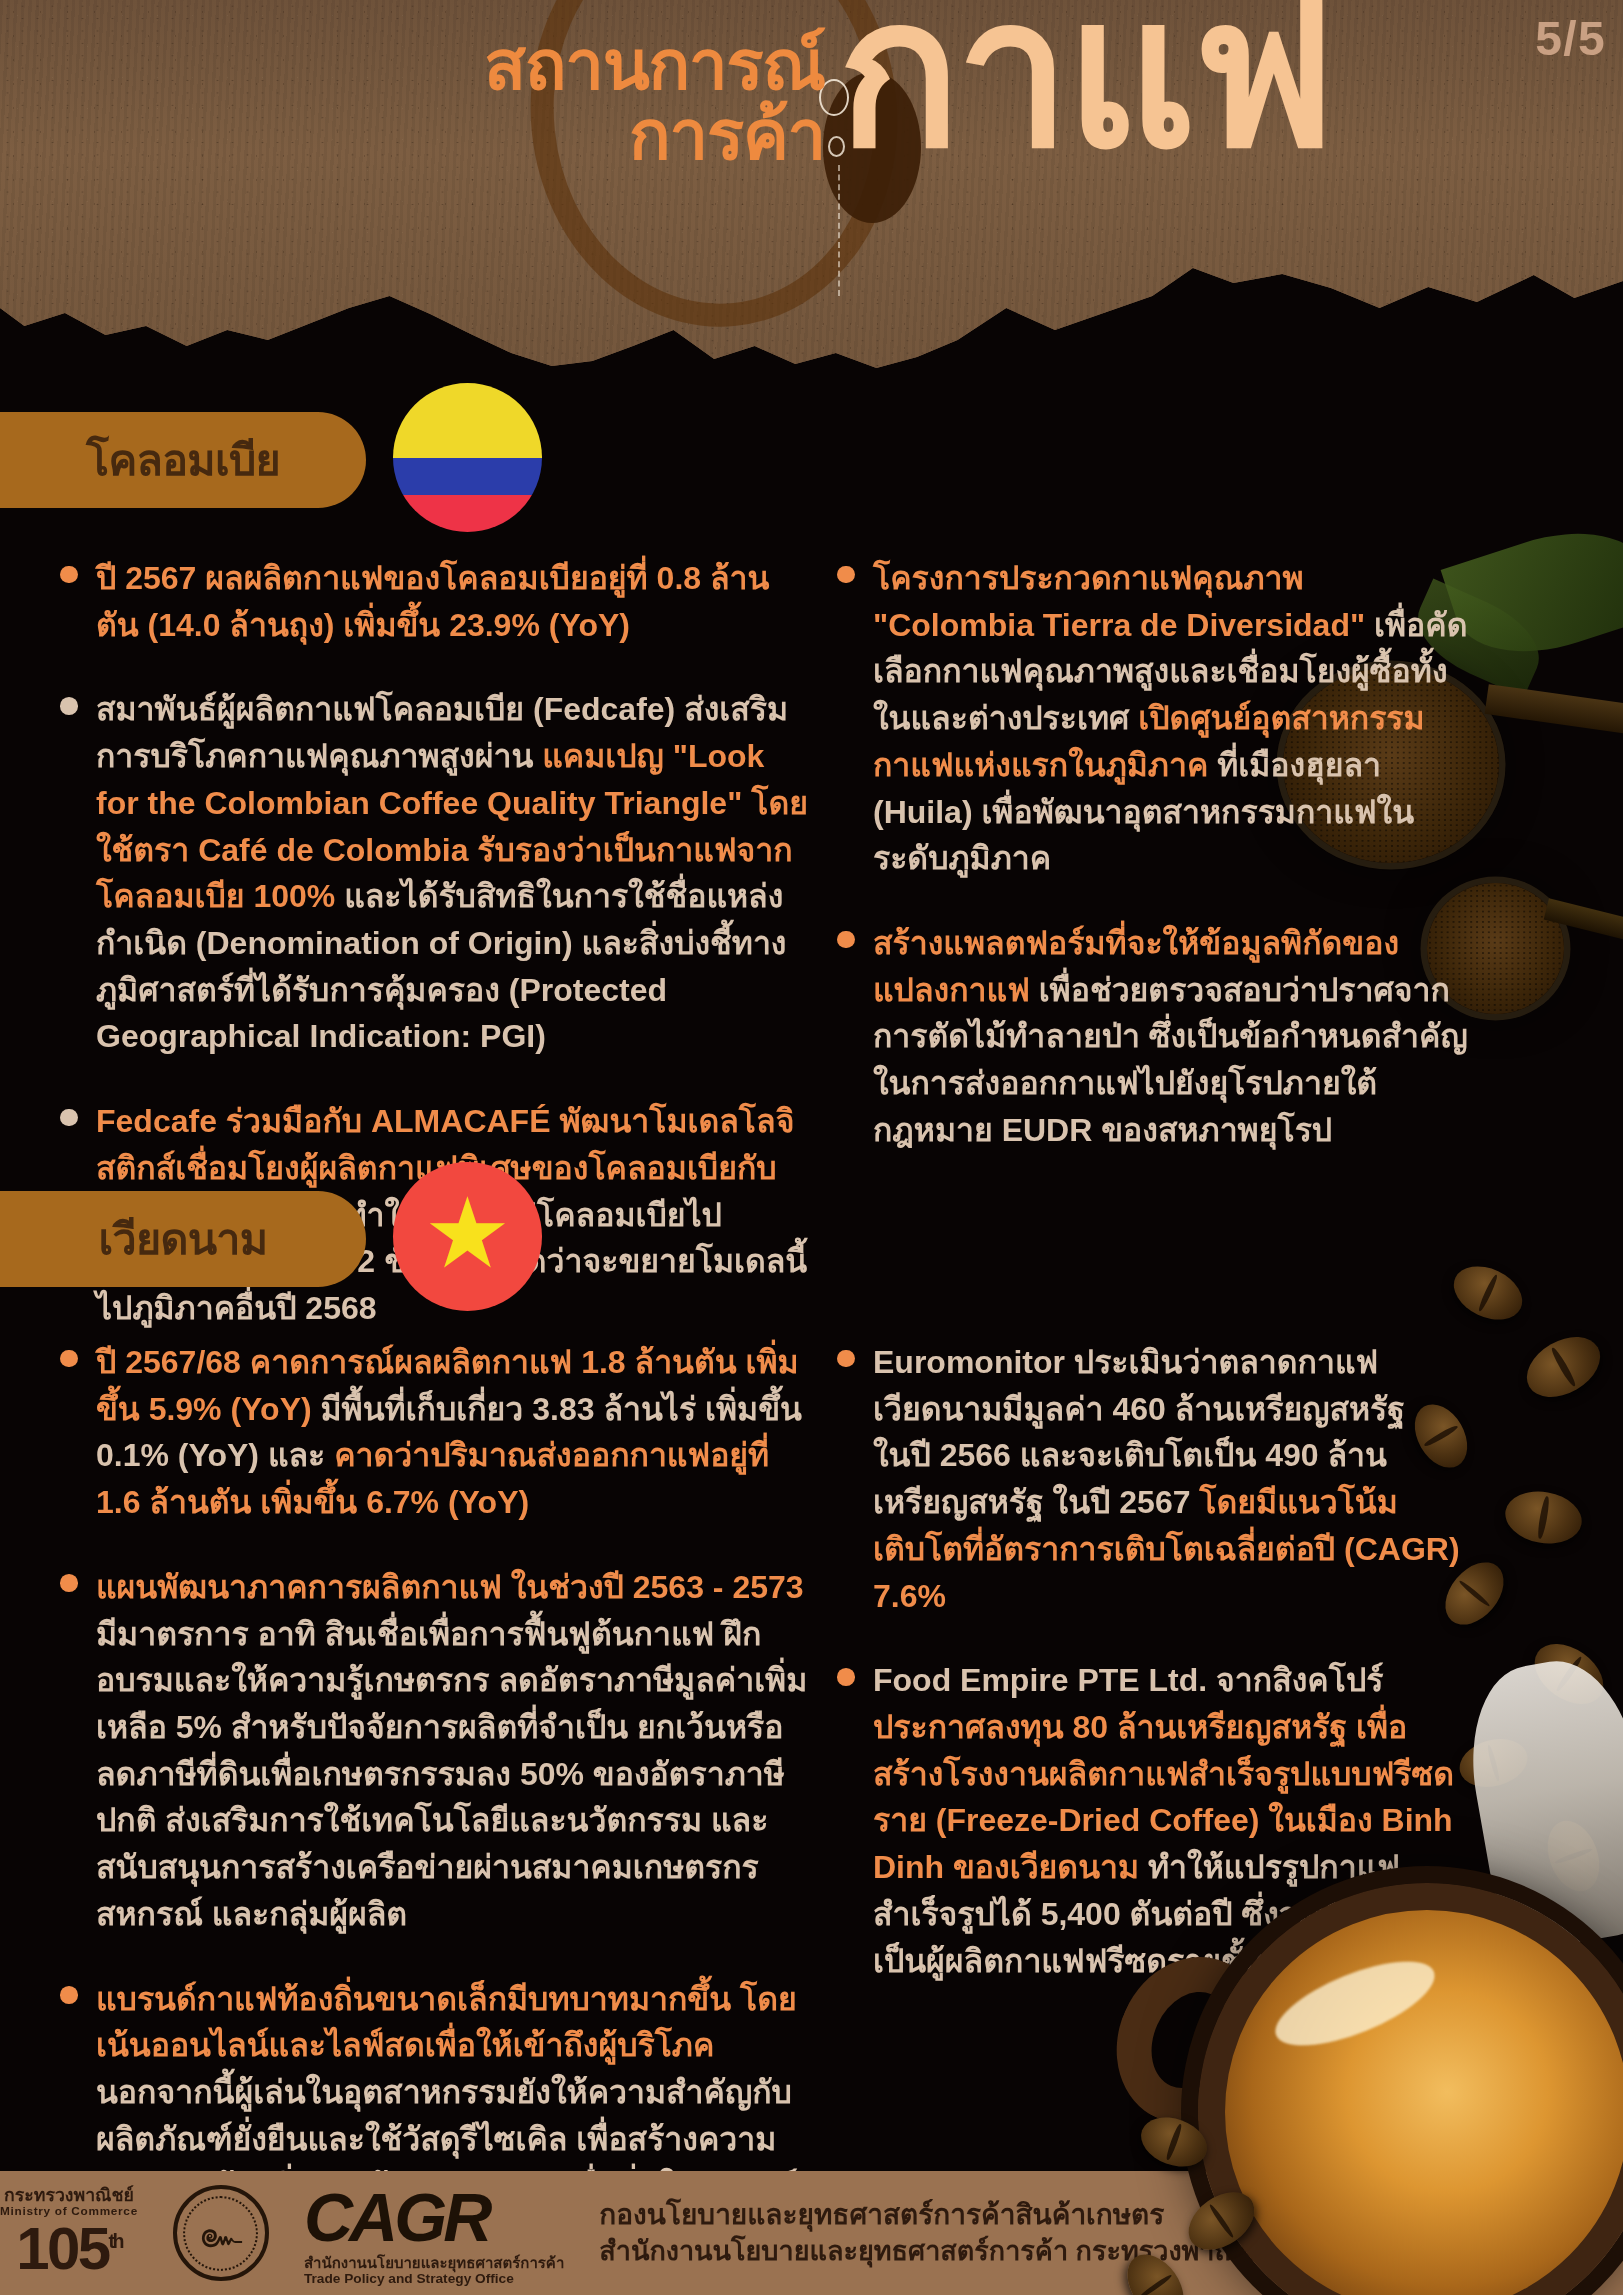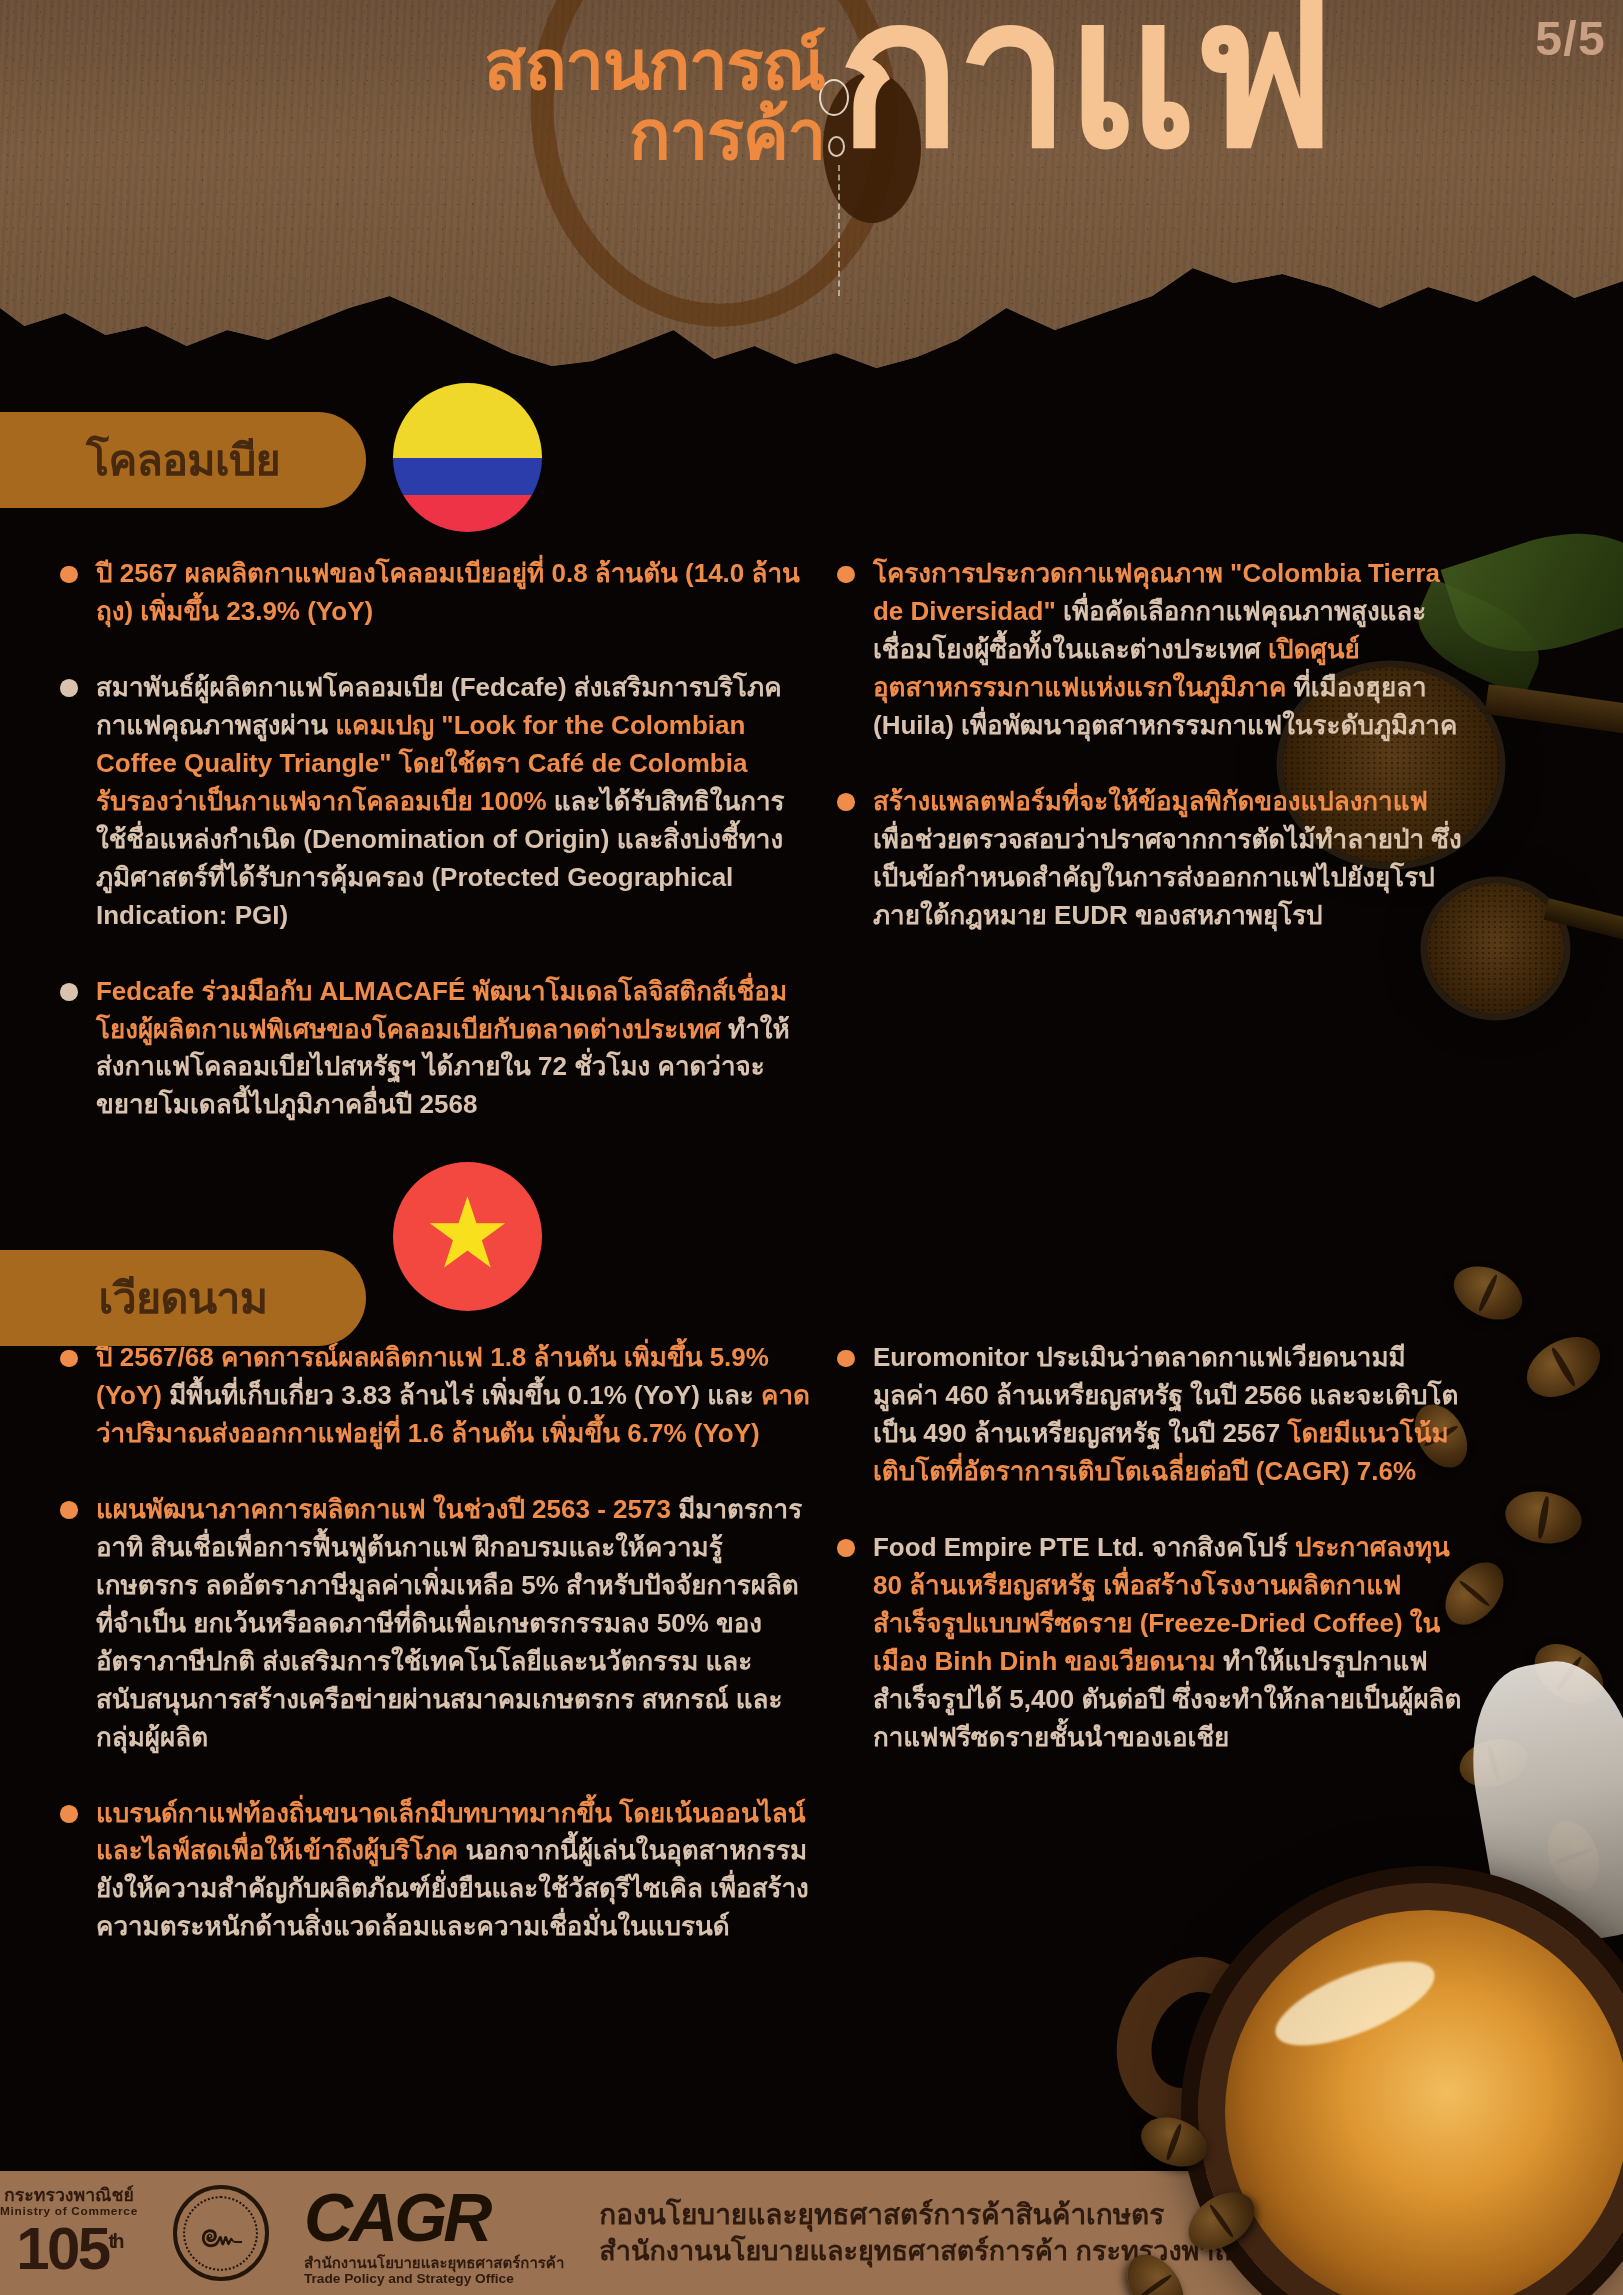--- a/index.html
+++ b/index.html
@@ -43,39 +43,39 @@
   .title-small{position:absolute; top:31px; left:452px; width:373px; text-align:right; z-index:4;
     color:var(--title-orange); font-weight:800; font-size:69px; line-height:1.02; letter-spacing:-1.3px;}
   .title-big{position:absolute; top:-38px; left:838px; z-index:4; color:var(--title-cream);
     font-weight:800; font-size:202px; line-height:1.1; letter-spacing:-3.9px; transform:scaleY(1.03);}
 
   
   .section-pill{position:absolute; left:0; width:366px; height:96px; background:var(--pill-bg);
     border-radius:0 48px 48px 0; display:flex; align-items:center; justify-content:center; z-index:4;}
   .section-pill .pill-label{color:var(--pill-text); font-size:43px; font-weight:800; letter-spacing:-0.7px;}
   .pill-colombia{top:412px;}
-  .pill-vietnam{top:1250px;}
+  .pill-vietnam{top:1191px;}
   .flag{position:absolute; width:149px; height:149px; border-radius:50%; overflow:hidden; z-index:4;}
   .flag-colombia{left:393px; top:383px;}
   .flag-colombia .stripe-yellow{height:50%; background:#efd829;}
   .flag-colombia .stripe-blue{height:25%; background:#2b3daa;}
   .flag-colombia .stripe-red{height:25%; background:#ee3347;}
   .flag-vietnam{left:393px; top:1162px; background:#f2483f; display:flex; align-items:center; justify-content:center;}
   .flag-vietnam .star{color:#f8e11c; font-size:98px; line-height:1; transform:translateY(-3.9px);}
 
   
   .section-body{position:absolute; left:60px; display:grid; grid-template-columns:751px 631px;
     column-gap:26px; z-index:2;}
   .body-colombia{top:555px; width:1502px;}
   .body-vietnam{top:1339px; width:1502px;}
   .bullet{display:flex; gap:18.3px; margin-bottom:38px;}
   .bullet .dot{flex:none; width:17.7px; height:17.7px; border-radius:50%; margin-top:10.5px; background:var(--orange);}
   .bullet .dot[data-color="beige"]{background:var(--beige);}
   .bullet .dot[data-color="orange"]{background:var(--orange);}
-  .bullet-text{font-size:26px; line-height:1.46; font-weight:600; letter-spacing:0;}
+  .bullet-text{font-size:32px; line-height:1.46; font-weight:600; letter-spacing:0;}
   .bullet-text span[data-color="orange"]{color:var(--orange);}
   .bullet-text span[data-color="beige"]{color:var(--beige);}
 
   
   .photo{position:absolute; z-index:1;}
   .photo-grounds{right:0; top:386px; width:353px; height:824px;}
   .spoon-bowl{position:absolute; border-radius:50%;
     background:
       radial-gradient(rgba(0,0,0,.45) 1px, transparent 1.3px),
       radial-gradient(circle at 50% 45%, #5a3b17 0%, #3d2609 55%, #241404 100%);

